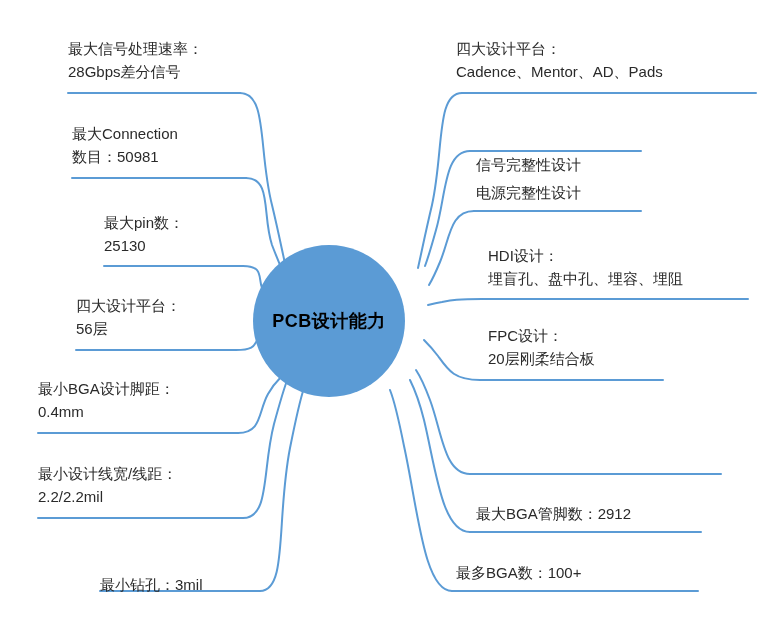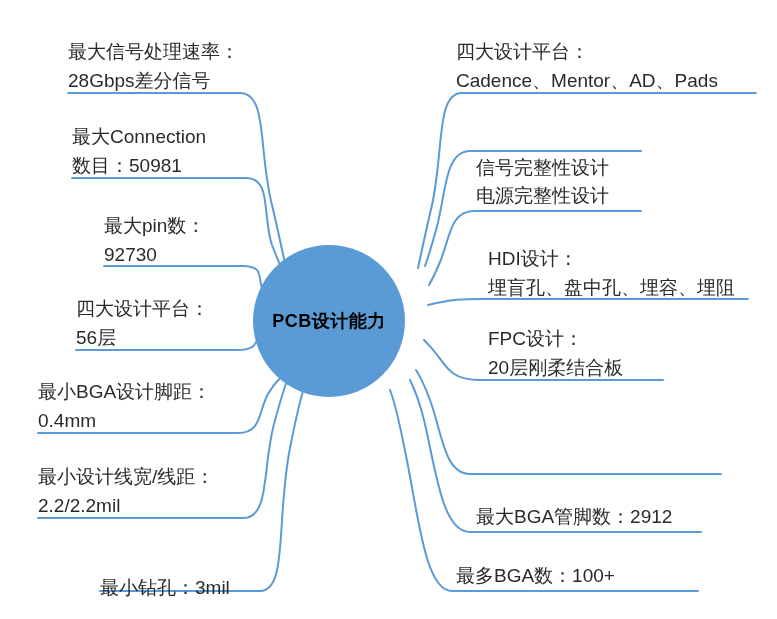--- a/index.html
+++ b/index.html
@@ -37,21 +37,21 @@
     align-items: center;
     justify-content: center;
     text-align: center;
     font-size: 18px;
     font-weight: bold;
     letter-spacing: 0.5px;
     box-sizing: border-box;
   }
   .branch-label {
     position: absolute;
-    font-size: 19px;
+    font-size: 15px;
     color: #2a2a2a;
     line-height: 1.5;
     white-space: pre-line;
     box-sizing: border-box;
   }
   .branch-label.left {
     text-align: left;
   }
   .branch-label.right {
     text-align: left;
@@ -114,21 +114,21 @@
 
   <div class="center-node">
     <span>PCB设计能力</span>
   </div>
 
   <div class="branch-label left" style="left:68px; top:38px; width:200px;">最大信号处理速率：
 28Gbps差分信号</div>
   <div class="branch-label left" style="left:72px; top:123px; width:185px;">最大Connection
 数目：50981</div>
   <div class="branch-label left" style="left:104px; top:212px; width:150px;">最大pin数：
-92730</div>
+25130</div>
   <div class="branch-label left" style="left:76px; top:295px; width:165px;">四大设计平台：
 56层</div>
   <div class="branch-label left" style="left:38px; top:378px; width:210px;">最小BGA设计脚距：
 0.4mm</div>
   <div class="branch-label left" style="left:38px; top:463px; width:215px;">最小设计线宽/线距：
 2.2/2.2mil</div>
   <div class="branch-label left" style="left:100px; top:562px; width:170px;margin-top:12px;">最小钻孔：3mil</div>
 
   <div class="branch-label right" style="left:456px; top:38px; width:310px;">四大设计平台：
 Cadence、Mentor、AD、Pads</div>

